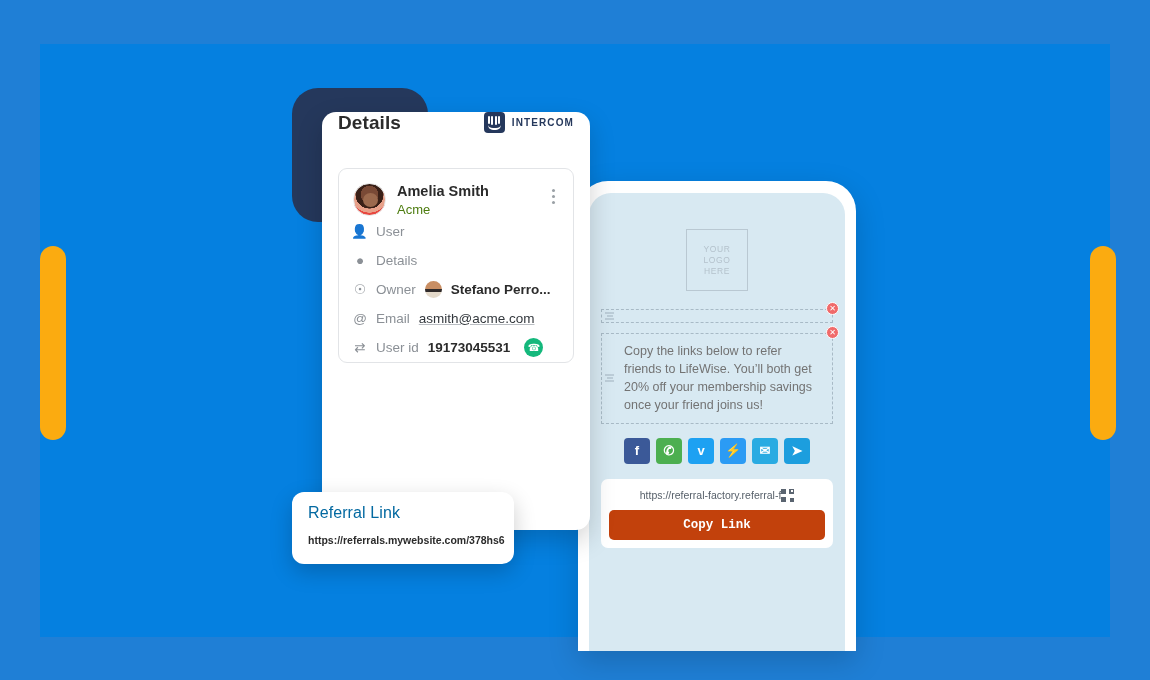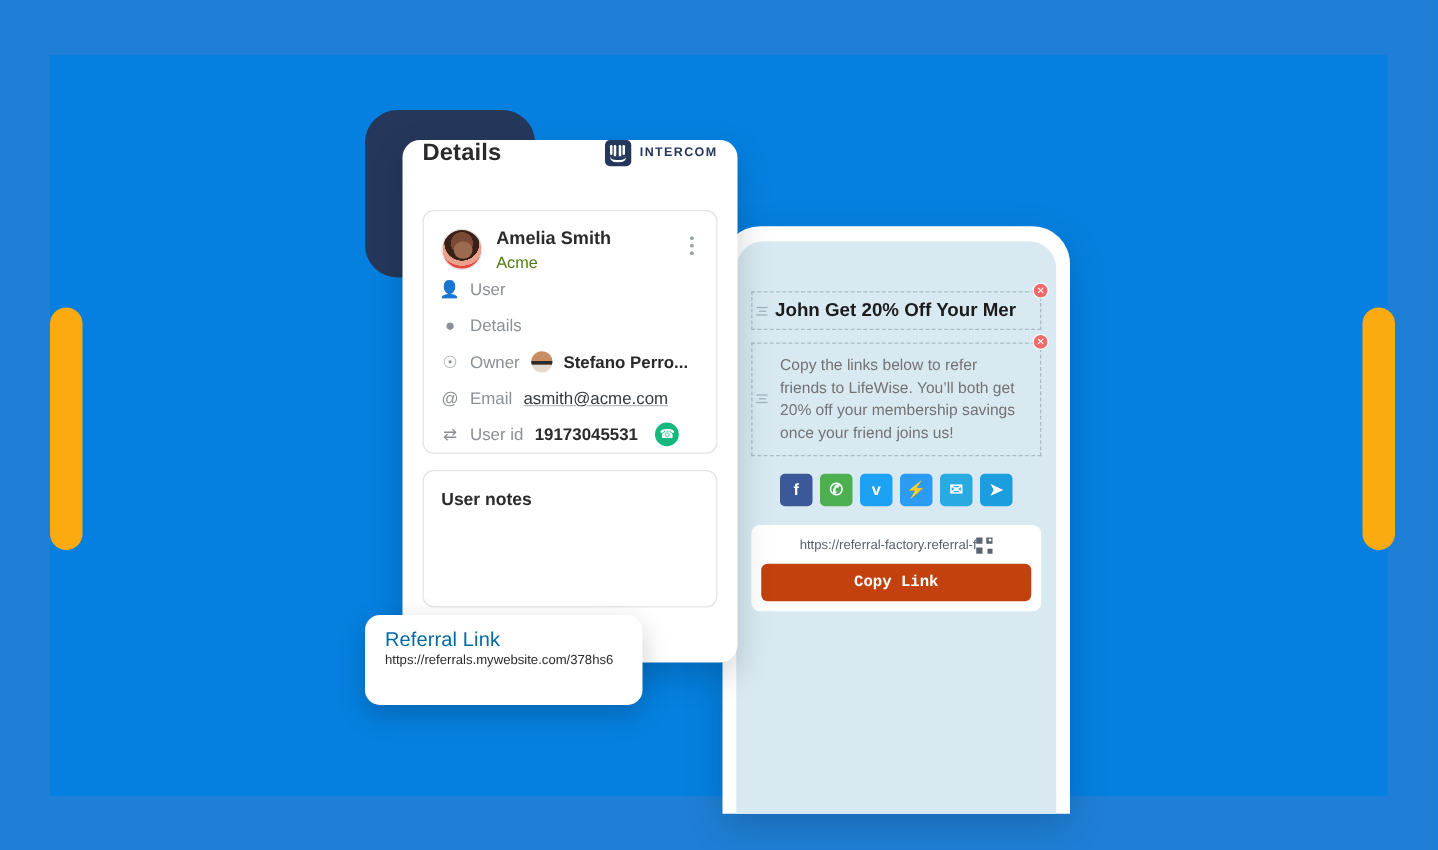--- a/index.html
+++ b/index.html
@@ -233,21 +233,21 @@
   .ref-card {
     position: absolute;
     left: 292px; top: 492px;
     width: 222px; height: 72px;
     background: #fff; border-radius: 12px;
     box-shadow: 0 8px 22px rgba(0,0,0,.2);
     z-index: 20;
     padding: 12px 16px;
   }
   .ref-title { font-size: 16px; color: #0369a1; font-weight: 400; letter-spacing: .1px; }
-  .ref-url { font-size: 10.5px; color: #2b2b2b; margin-top: 0; }
+  .ref-url { font-size: 10.5px; color: #2b2b2b; margin-top: 12px; font-weight: bold; }
 </style>
 </head>
 <body>
 
 <div class="canvas-outer">
   <div class="canvas-inner"></div>
 </div>
 
 <div class="bar bar-left"></div>
 <div class="bar bar-right"></div>
@@ -310,37 +310,38 @@
 
     <div class="drow">
       <span class="ico">⇄</span>
       <span class="lbl">User id</span>
       <span class="val bold">19173045531</span>
       <span class="phone-badge">☎</span>
     </div>
 
   </div>
 
-  <div class="notes-box">
-    <div class="notes-title">User notes</div>
-  </div>
 </div>
 
 <div class="phone">
   <div class="phone-screen">
 
+    <div class="logo-ph">
+      <span>YOUR</span>
+      <span>LOGO</span>
+      <span>HERE</span>
+    </div>
 
     <div class="edit-block">
       <div class="handle">
           <i></i>
           <i></i>
           <i></i>
         </div>
       <div class="del-badge">✕</div>
-      <div class="headline-txt">John Get 20% Off Your Mer</div>
     </div>
 
     <div class="edit-block" style="margin-top:10px;">
       <div class="handle">
           <i></i>
           <i></i>
           <i></i>
         </div>
       <div class="del-badge">✕</div>
       <div class="body-txt">Copy the links below to refer friends to LifeWise. You’ll both get 20% off your membership savings once your friend joins us!</div>

